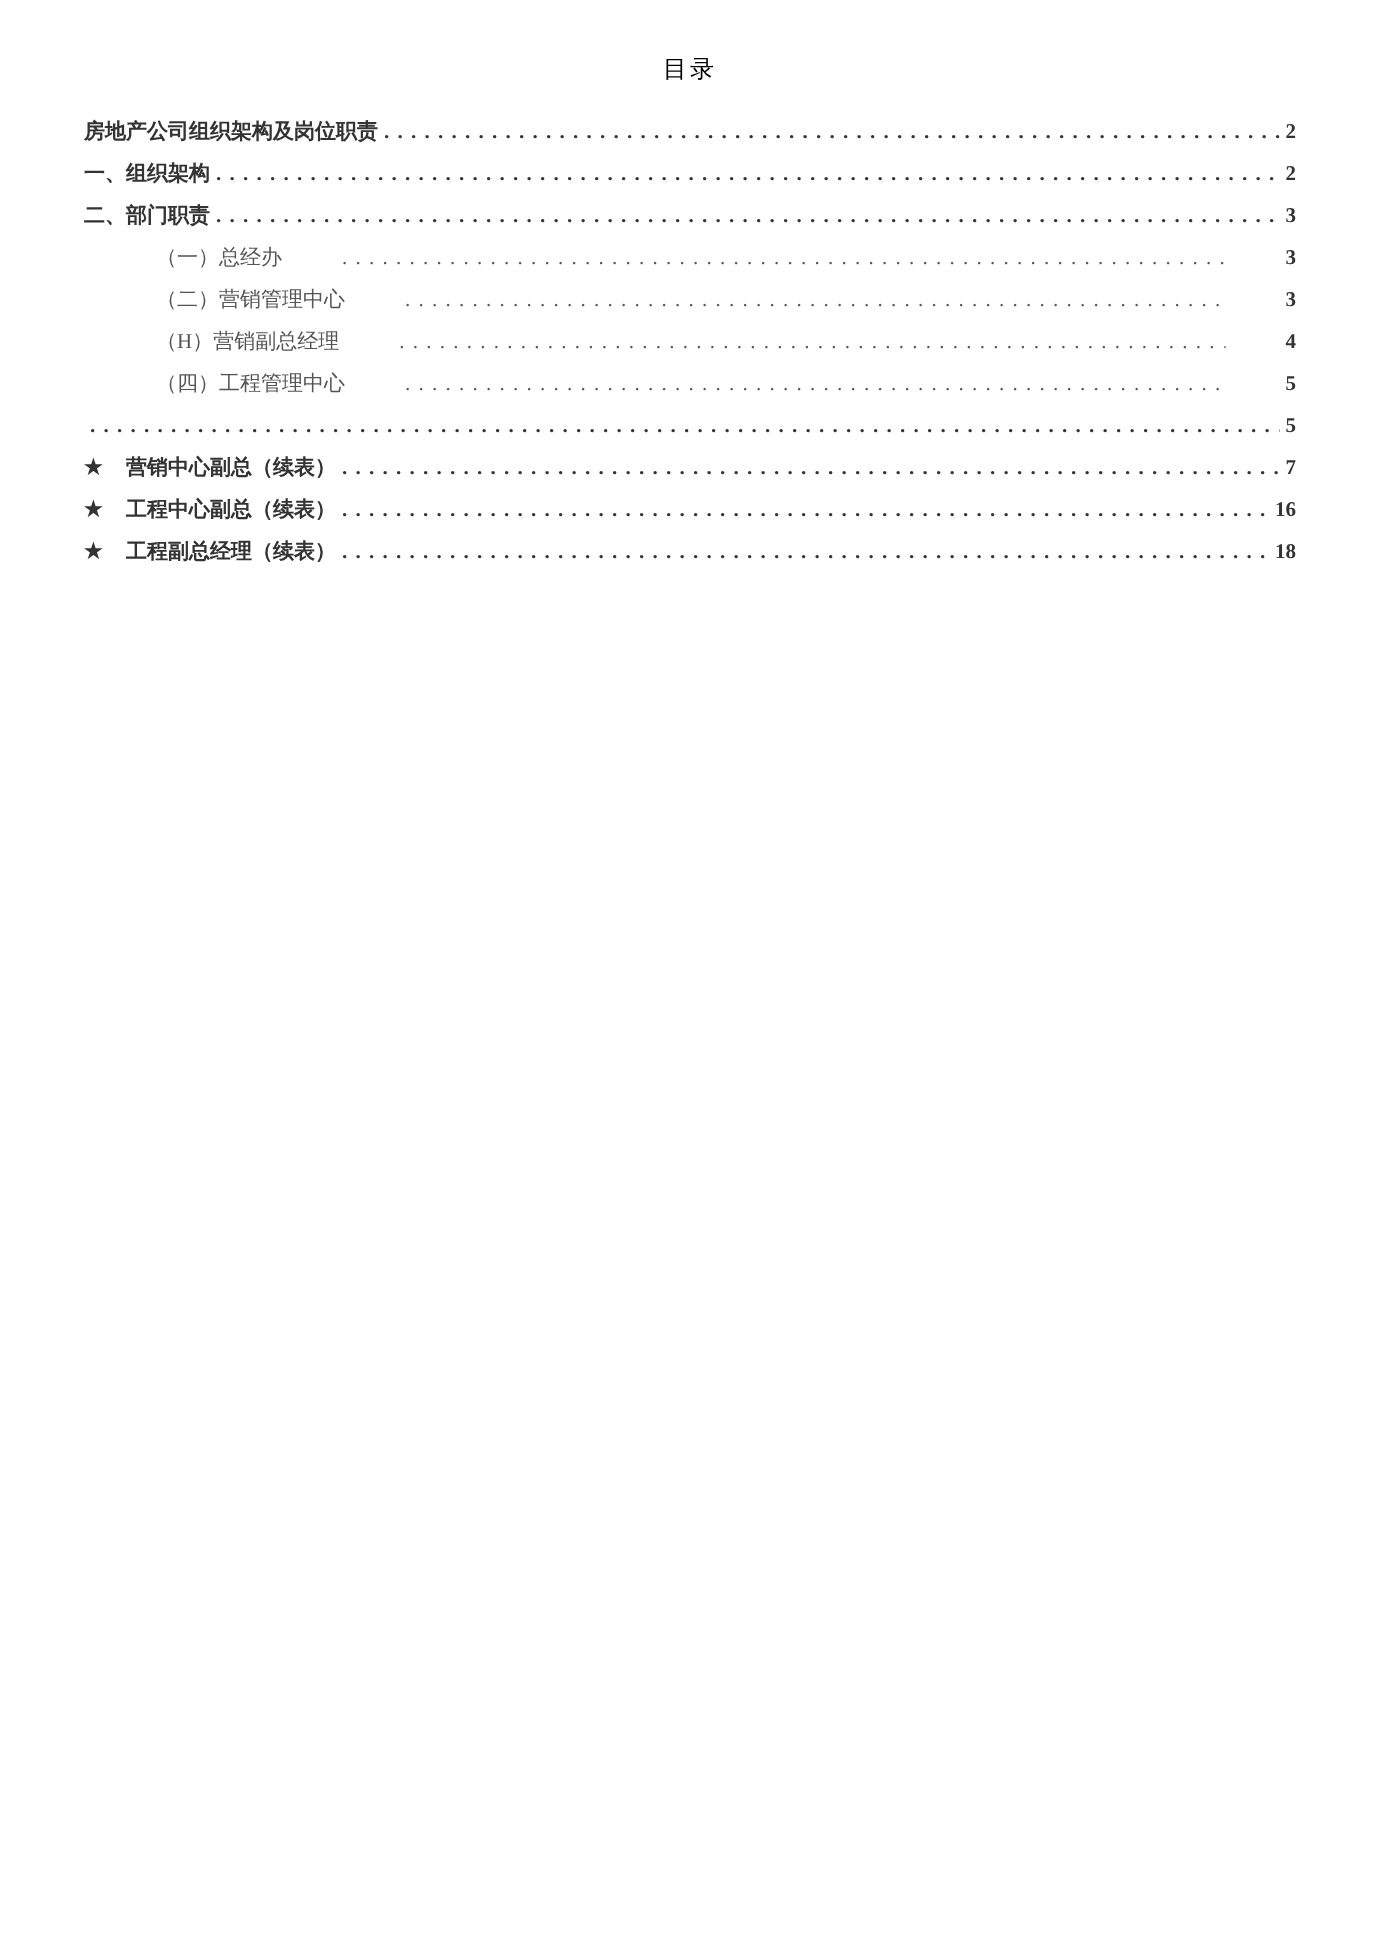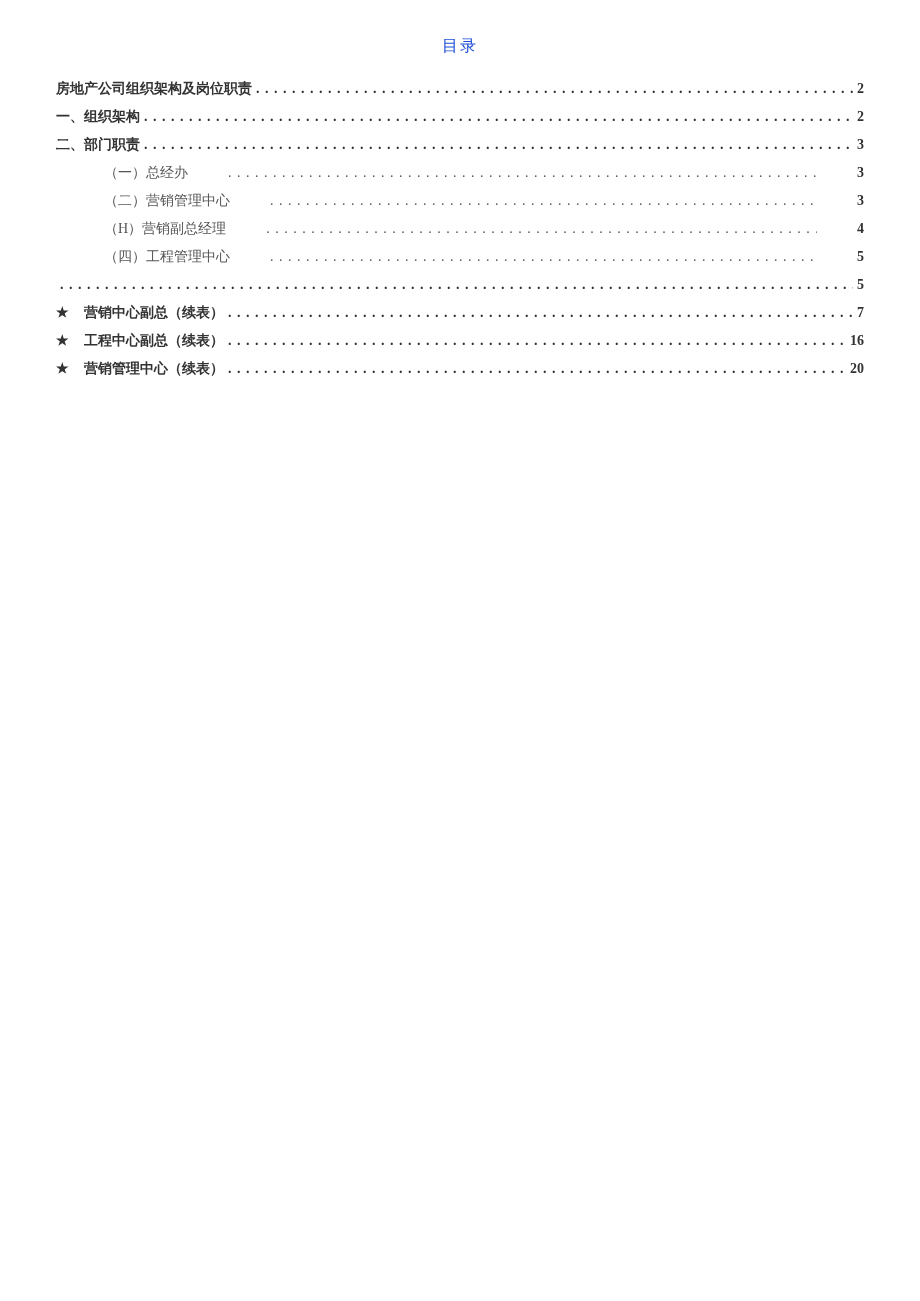--- a/index.html
+++ b/index.html
@@ -12,21 +12,21 @@
       height: 1301px;
       background: #ffffff;
       font-family: "SimSun", "宋体", serif;
       font-size: 14px;
       color: #333333;
       padding: 36px 56px 0 56px;
     }
     .doc-title {
       text-align: center;
       font-size: 16px;
-      color: #1d4ed8;
+      color: #000000;
       margin-bottom: 18px;
       letter-spacing: 2px;
     }
     .toc {
       width: 100%;
     }
     .toc-row {
       display: flex;
       align-items: baseline;
       line-height: 28px;
@@ -123,17 +123,17 @@
       <span class="toc-label"><span class="star">★</span><span class="gap"></span><span>营销中心副总（续表）</span></span>
       <span class="toc-leader">. . . . . . . . . . . . . . . . . . . . . . . . . . . . . . . . . . . . . . . . . . . . . . . . . . . . . . . . . . . . . . . . . . . . . . . . . . . . . . . . . . . . . . . . . . . . . . . . . . . . . . . . . . . . . . . . . . . . . . . . . . . . . . . . . . . . . . . . . . . . . . . . . . . . . . . . . . . . . . . . . . . . . . . . . . . . . . . . . . . . . . . . . . . . . . . . . . . . . . . . . . . . . . . . . . . . . . . . . . . . . . . . . . . . . . . . . . . . . . . . . . . . . . . . . . . . . . . . . . . . . . . . . . . . . . . . . . . . . . . . . . . . . . . . . . . . . . . . . . . . . . . . . . . . . . . . . . . . . . . . . . . . . . . . . . . . . . . . . . . . . . . . . . . . . . . . . . . . . . . . . . . . . . . . . . . . . . . . . . . . . . . .</span>
       <span class="toc-page">7</span>
     </div>
     <div class="toc-row level-1">
       <span class="toc-label"><span class="star">★</span><span class="gap"></span><span>工程中心副总（续表）</span></span>
       <span class="toc-leader">. . . . . . . . . . . . . . . . . . . . . . . . . . . . . . . . . . . . . . . . . . . . . . . . . . . . . . . . . . . . . . . . . . . . . . . . . . . . . . . . . . . . . . . . . . . . . . . . . . . . . . . . . . . . . . . . . . . . . . . . . . . . . . . . . . . . . . . . . . . . . . . . . . . . . . . . . . . . . . . . . . . . . . . . . . . . . . . . . . . . . . . . . . . . . . . . . . . . . . . . . . . . . . . . . . . . . . . . . . . . . . . . . . . . . . . . . . . . . . . . . . . . . . . . . . . . . . . . . . . . . . . . . . . . . . . . . . . . . . . . . . . . . . . . . . . . . . . . . . . . . . . . . . . . . . . . . . . . . . . . . . . . . . . . . . . . . . . . . . . . . . . . . . . . . . . . . . . . . . . . . . . . . . . . . . . . . . . . . . . . . . . .</span>
       <span class="toc-page">16</span>
     </div>
     <div class="toc-row level-1">
-      <span class="toc-label"><span class="star">★</span><span class="gap"></span><span>营销管理中心（续表）</span></span>
+      <span class="toc-label"><span class="star">★</span><span class="gap"></span><span>工程副总经理（续表）</span></span>
       <span class="toc-leader">. . . . . . . . . . . . . . . . . . . . . . . . . . . . . . . . . . . . . . . . . . . . . . . . . . . . . . . . . . . . . . . . . . . . . . . . . . . . . . . . . . . . . . . . . . . . . . . . . . . . . . . . . . . . . . . . . . . . . . . . . . . . . . . . . . . . . . . . . . . . . . . . . . . . . . . . . . . . . . . . . . . . . . . . . . . . . . . . . . . . . . . . . . . . . . . . . . . . . . . . . . . . . . . . . . . . . . . . . . . . . . . . . . . . . . . . . . . . . . . . . . . . . . . . . . . . . . . . . . . . . . . . . . . . . . . . . . . . . . . . . . . . . . . . . . . . . . . . . . . . . . . . . . . . . . . . . . . . . . . . . . . . . . . . . . . . . . . . . . . . . . . . . . . . . . . . . . . . . . . . . . . . . . . . . . . . . . . . . . . . . . . .</span>
-      <span class="toc-page">20</span>
+      <span class="toc-page">18</span>
     </div>
   </div>
 
 </body></html>

